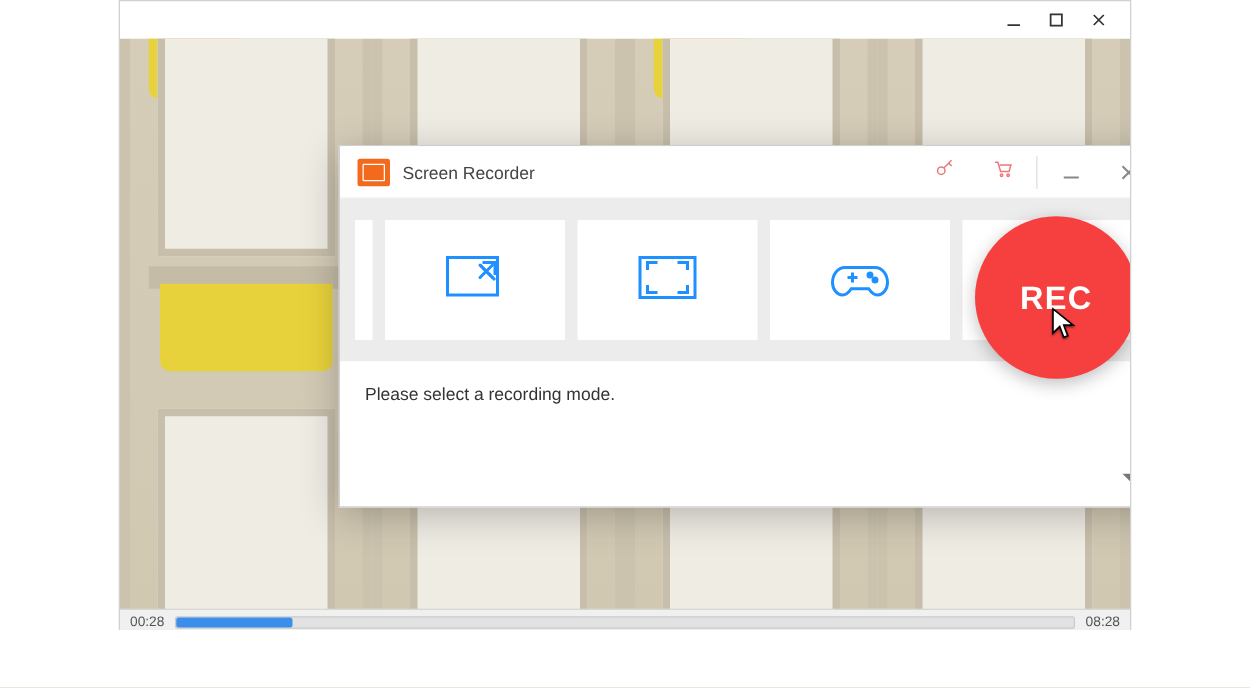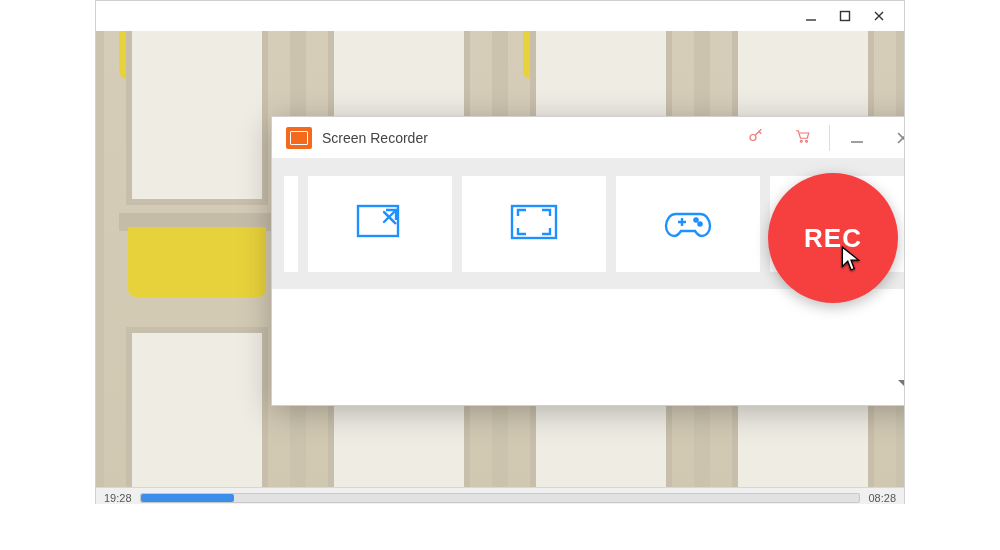--- a/index.html
+++ b/index.html
@@ -43,21 +43,21 @@
 .rec-spacer{flex:1}
 .rec-tb-btn{width:46px;height:42px;display:flex;align-items:center;justify-content:center;color:#e77}
 .rec-tb-btn.gray{color:#888}
 .rec-tb-btn svg{width:18px;height:18px}
 .rec-tb-sep{width:1px;height:26px;background:#ddd;margin:0 4px}
 
 .rec-modes{height:130px;background:#ececec;display:flex;align-items:center;gap:10px;padding:0 12px}
 .mode-card{flex:1;height:96px;background:#fff;display:flex;align-items:center;justify-content:center;color:#1e90ff}
 .mode-card svg{width:56px;height:48px}
 .mode-card.narrow{flex:0 0 14px;background:#fff}
-.rec-big{position:absolute;right:28px;top:56px;width:130px;height:130px;border-radius:50%;background:#f6403f;display:flex;align-items:center;justify-content:center;color:#fff;font-weight:700;font-size:26px;letter-spacing:1px;box-shadow:0 4px 14px rgba(0,0,0,.25)}
+.rec-big{position:absolute;right:16px;top:56px;width:130px;height:130px;border-radius:50%;background:#f6403f;display:flex;align-items:center;justify-content:center;color:#fff;font-weight:700;font-size:26px;letter-spacing:1px;box-shadow:0 4px 14px rgba(0,0,0,.25)}
 .rec-hint{padding:18px 20px;font-size:14px;color:#333}
 .rec-caret{position:absolute;right:14px;bottom:12px;color:#777}
 .rec-caret svg{width:16px;height:12px}
 
 
 .cursor{position:absolute;width:22px;height:28px;pointer-events:none;filter:drop-shadow(0 1px 1px rgba(0,0,0,.6))}
 </style>
 </head>
 <body>
 
@@ -185,38 +185,39 @@
                   <path d="M40 12 c7 7 7 17 0 24"></path>
                 </svg>
             </span>
           </div>
         </div>
 
         <div class="rec-big">
           <span>REC</span>
         </div>
 
+        <div class="rec-hint">Please select a recording mode.</div>
 
         <div class="rec-caret">
           <span>
             <svg viewBox="0 0 16 12">
                 <path d="M2 3 L8 9 L14 3" fill="#777"></path>
               </svg>
           </span>
         </div>
 
         <svg class="cursor" style="left:568px;top:128px" viewBox="0 0 20 26">
           <path d="M2 2 L2 20 L7 15 L10 23 L13 22 L10 14 L17 14 Z" fill="#fff" stroke="#000" stroke-width="1.2"></path>
         </svg>
       </div>
     </div>
 
     <div class="player-controls">
       <div class="seek-row">
-        <span class="seek-time">19:28</span>
+        <span class="seek-time">00:28</span>
         <div class="seek-track">
           <div class="seek-fill" id="seek-fill" style="width: 13%;"></div>
         </div>
         <span class="seek-time">08:28</span>
       </div>
       <div class="btn-row">
         <div class="pausebtn">
           <span>
             <svg viewBox="0 0 10 10">
                 <rect x="1" y="1" width="3" height="8" fill="#555"></rect>

